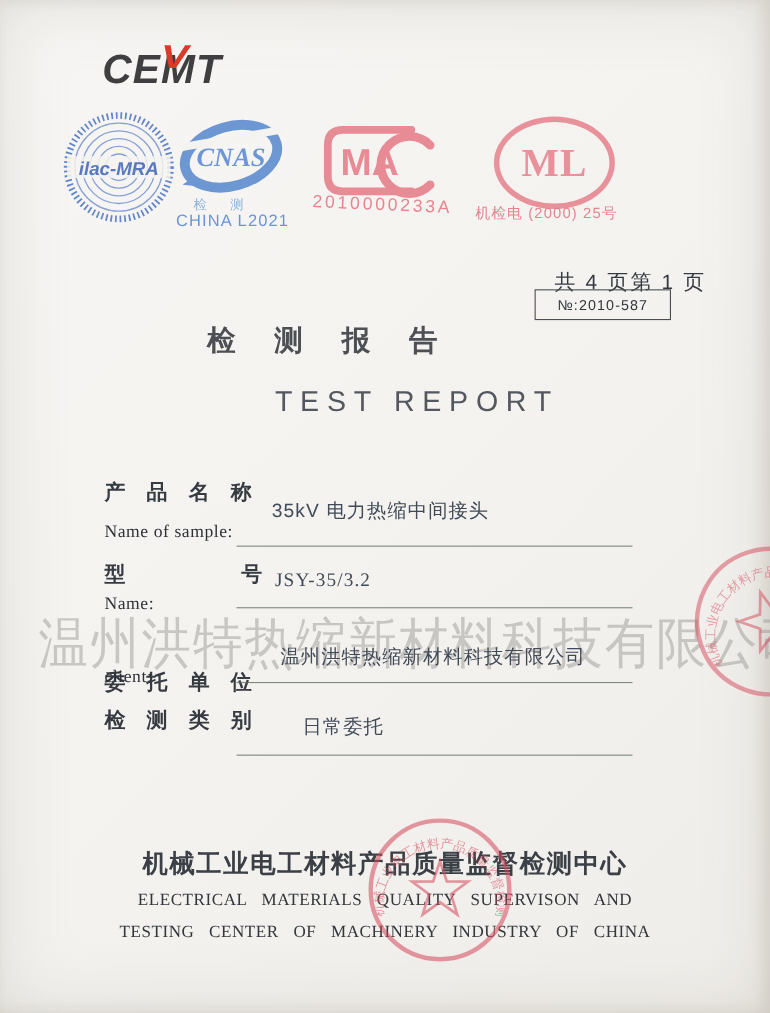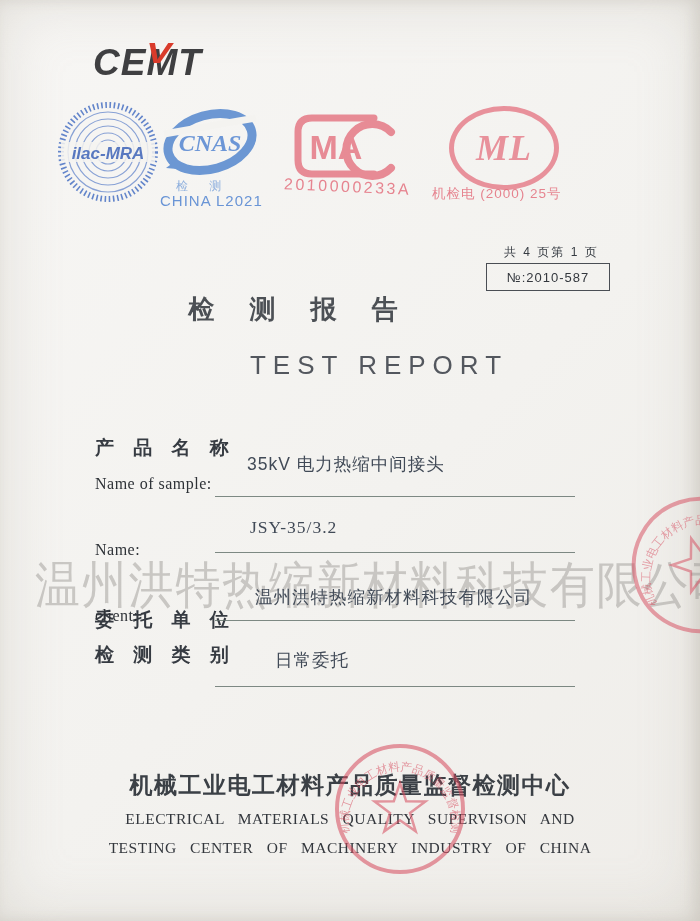--- a/index.html
+++ b/index.html
@@ -24,26 +24,26 @@
   #cnas-stamp{left:160px;top:100px;width:100px;height:86px;opacity:.8;}
   #cnas-sub1{left:176px;top:178px;font-size:12px;letter-spacing:9px;color:#8fb0de;white-space:pre;}
   #cnas-sub2{left:160px;top:192px;font-size:15px;color:#6a95d6;letter-spacing:1px;}
 
   #cma-stamp{left:288px;top:110px;width:110px;height:75px;opacity:.8;}
   #cma-number{left:284px;top:178px;font-size:16px;letter-spacing:2.5px;color:#e4717f;
         transform:rotate(2.5deg);opacity:.85;}
 
   #ml-stamp{left:449px;top:106px;width:100px;height:74px;border:5px solid #e4717f;
         border-radius:50%;opacity:.75;display:flex;align-items:center;justify-content:center;}
-  #ml-label{font-family:"Liberation Serif",serif;font-style:italic;font-weight:bold;
+  #ml-label{font-family:"Liberation Serif",serif;font-weight:bold;
         font-size:36px;color:#e4717f;letter-spacing:1px;}
   #ml-number{left:432px;top:185px;font-size:13.5px;color:#e4717f;opacity:.85;letter-spacing:1px;}
 
   
-  #pages-line{left:504px;top:244px;font-size:12px;letter-spacing:2px;color:#363b42;}
+  #pages-line{left:504px;top:244px;font-size:19px;letter-spacing:2px;color:#363b42;}
   #report-no-box{left:486px;top:263px;width:122px;height:26px;border:1.5px solid #4a4e54;
         display:flex;align-items:center;justify-content:center;font-size:13px;
         letter-spacing:1px;color:#33373d;text-align:center;}
 
   
   #title-cn{left:0;top:292px;width:600px;text-align:center;font-size:26px;font-weight:600;
         letter-spacing:14px;color:#4c5055;white-space:pre;}
   #title-en{left:0;top:350px;width:700px;text-align:center;font-size:26px;font-weight:400;
         letter-spacing:7px;color:#53575e;margin-left:29px;}
 
@@ -125,20 +125,21 @@
   <div id="title-cn" class="abs">检 测 报 告</div>
   <div id="title-en" class="abs">TEST REPORT</div>
 
   <div id="watermark" class="abs">温州洪特热缩新材料科技有限公司</div>
 
   <div id="f1-cn" class="abs label-cn">产 品 名 称</div>
   <div id="f1-val" class="abs field-value">35kV 电力热缩中间接头</div>
   <div id="f1-en" class="abs label-en">Name of sample:</div>
   <div id="f1-line" class="abs field-line"></div>
 
+  <div id="f2-cn" class="abs label-cn">型        号</div>
   <div id="f2-val" class="abs field-value">JSY-35/3.2</div>
   <div id="f2-en" class="abs label-en">Name:</div>
   <div id="f2-line" class="abs field-line"></div>
 
   <div id="f3-cn" class="abs label-cn">委 托 单 位</div>
   <div id="f3-val" class="abs field-value">温州洪特热缩新材料科技有限公司</div>
   <div id="f3-en" class="abs label-en">client:</div>
   <div id="f3-line" class="abs field-line"></div>
 
   <div id="f4-cn" class="abs label-cn">检 测 类 别</div>

